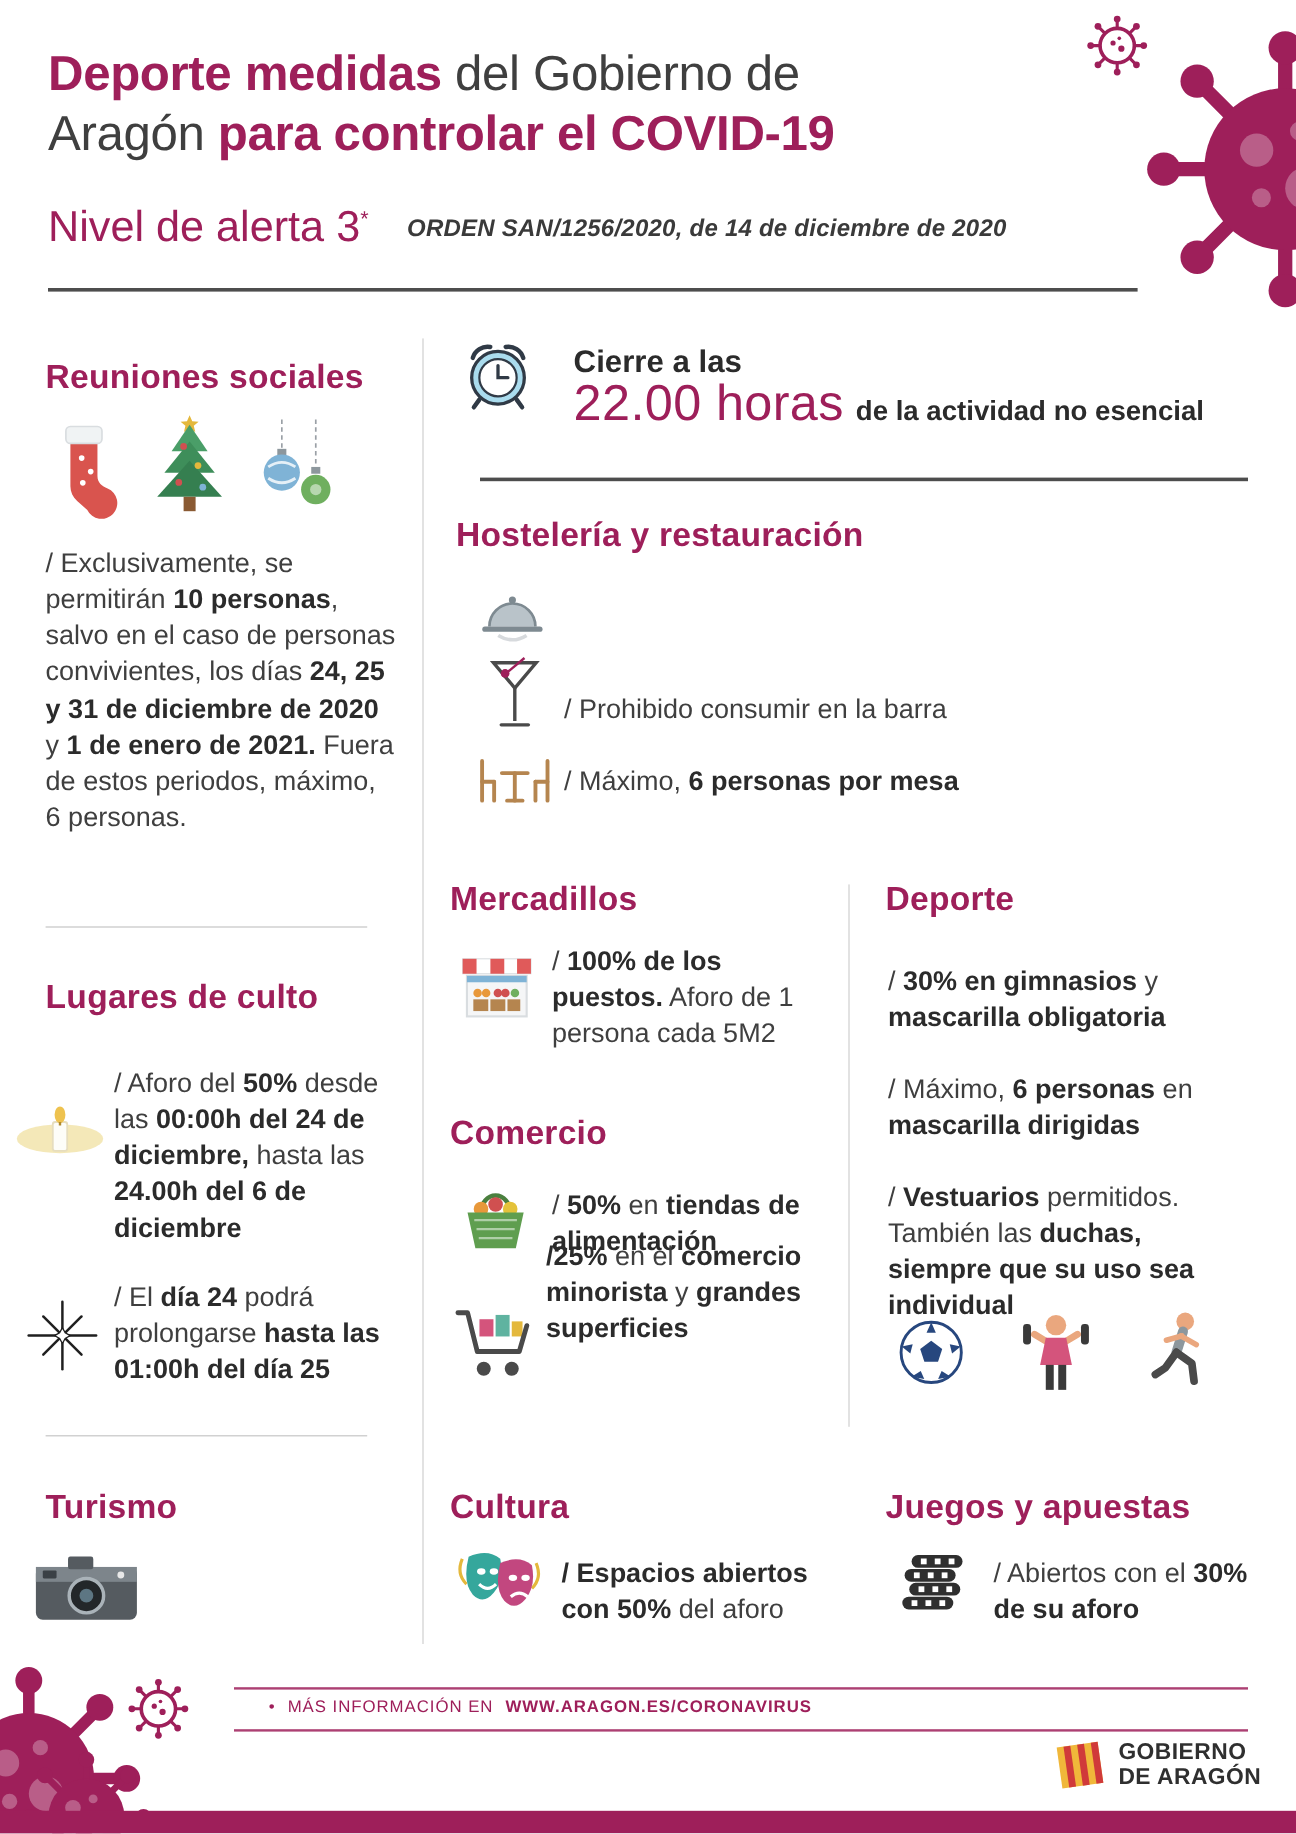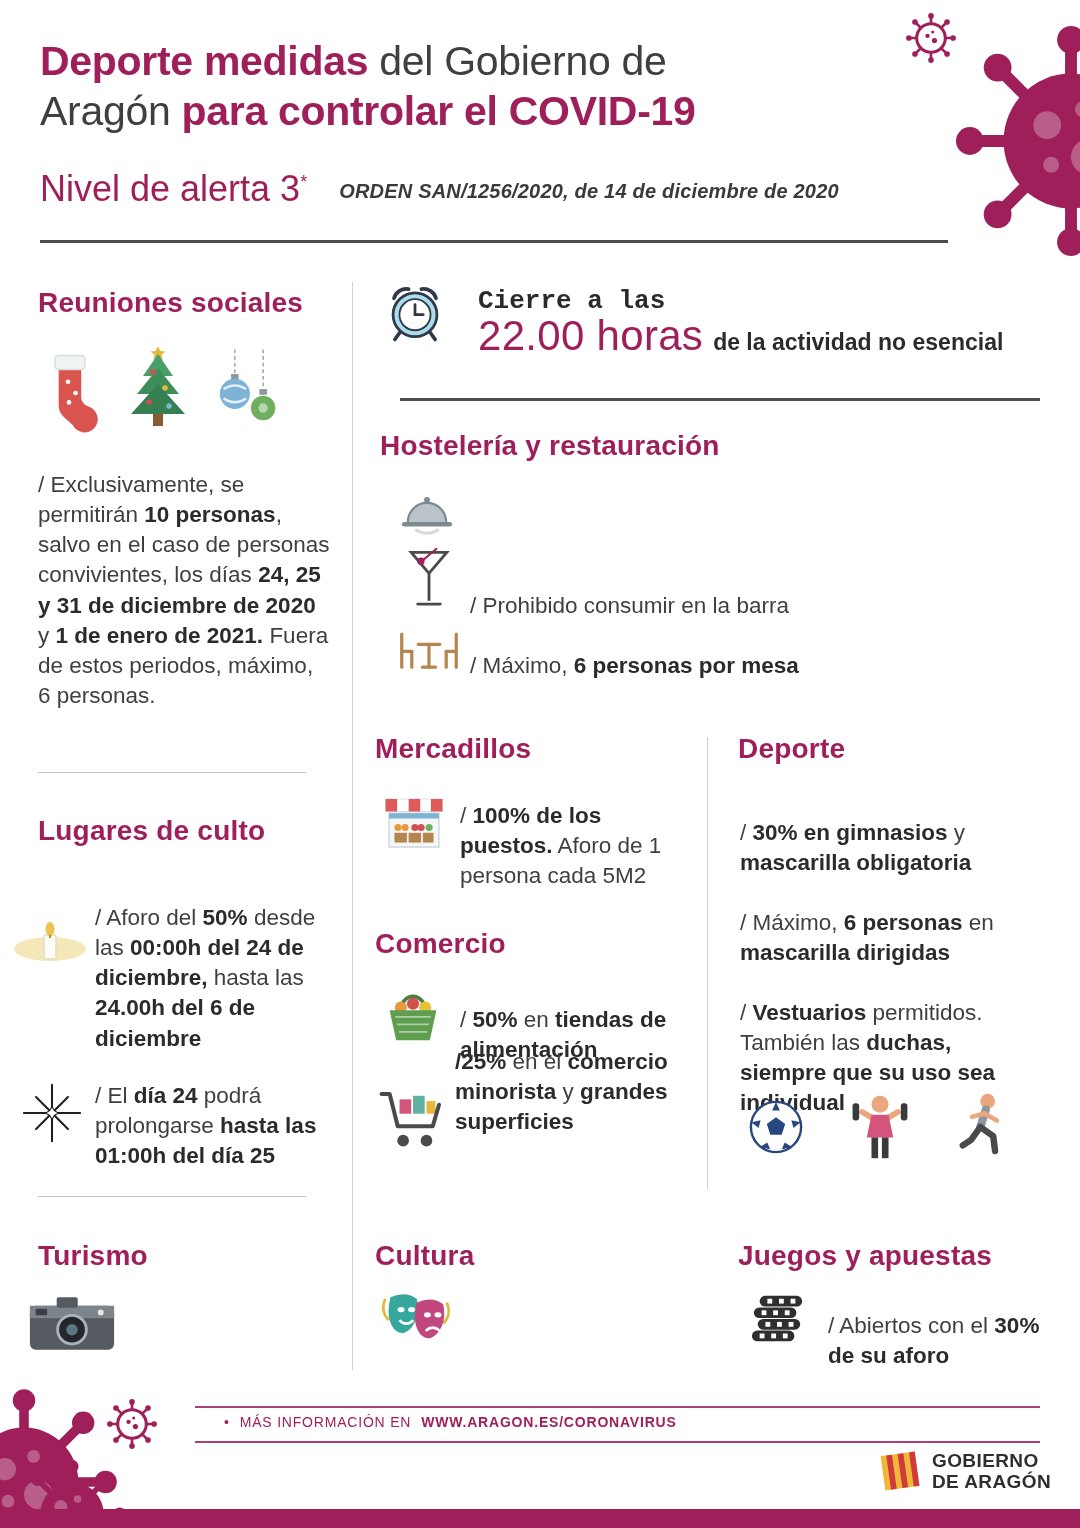--- a/index.html
+++ b/index.html
@@ -23,24 +23,24 @@
   .alert-row{display:flex;align-items:flex-end;text-align:right;}
   .alert{font-size:36px;color:var(--m);font-weight:400;}
   .alert sup{font-size:18px;}
   .order{font-size:20px;font-style:italic;font-weight:700;color:#3a3a3a;margin-left:32px;padding-bottom:7px;letter-spacing:0.2px;}
 
   .hr-dark{background:var(--line-dark);height:3px;}
   .hr-gray{background:var(--line-gray);height:1px;}
   .vr{background:#cfcfcf;width:1px;}
 
   .sec-title{font-size:28px;font-weight:700;color:var(--m);letter-spacing:0.2px;}
-  .body{font-size:22.5px;color:var(--d);line-height:1.34;margin-top:15px;}
+  .body{font-size:22.5px;color:var(--d);line-height:1.34;}
   .body .b{color:var(--db);}
 
-  .closure-line1{font-size:26px;font-weight:700;color:var(--db);font-family:Liberation Mono, monospace;}
+  .closure-line1{font-size:26px;font-weight:700;color:var(--db);}
   .closure-row{display:flex;align-items:baseline;}
   .closure-time{font-size:42px;font-weight:400;color:var(--m);letter-spacing:0.3px;}
   .closure-rest{font-size:23px;font-weight:700;color:var(--db);margin-left:10px;margin-top:11px;}
 
   .footer-info{font-size:14px;letter-spacing:0.8px;color:var(--m);display:flex;align-items:center;gap:10px;}
   .footer-url{font-weight:700;}
   .footer-rule{background:var(--m);height:2px;opacity:0.85;}
 
   .logo{display:flex;align-items:center;gap:10px;}
   .logo-text{font-size:19px;font-weight:700;color:#2f2f2f;line-height:1.12;letter-spacing:0.4px;}
@@ -127,21 +127,21 @@
   <svg class="abs" style="left:905px;top:12px" width="52" height="52">
       <use href="#virus-outline"></use>
     </svg>
   <svg class="abs" style="left:952px;top:22px" width="238" height="238">
       <use href="#virus-filled"></use>
     </svg>
 
   <div class="abs vr" style="left:352px;top:282px;height:1088px"></div>
   <div class="abs vr" style="left:707px;top:737px;height:452px"></div>
 
-  <h2 class="abs sec-title" style="left:38px;top:287px">Reuniones sociales</h2>
+  <h2 class="abs sec-title" style="left:38px;top:298px">Reuniones sociales</h2>
 
   <div class="abs" style="left:38px;top:342px;display:flex;gap:18px;align-items:flex-end">
     <svg width="62" height="82" viewBox="0 0 66 84">
       <path d="M22 16 h24 v30 c0 6 4 9 9 11 a14 14 0 1 1 -18 19 l-9 -8 c-4 -3.5 -6 -8 -6 -13 z" fill="#d9544e"></path>
       <circle cx="32" cy="30" r="2.5" fill="#fff"></circle>
         <circle cx="40" cy="42" r="2.5" fill="#fff"></circle>
         <circle cx="33" cy="52" r="2.5" fill="#fff"></circle>
       <rect x="18" y="2" width="32" height="15" rx="4" fill="#f0f3f4" stroke="#d9dde0" stroke-width="1.5"></rect>
     </svg>
     <svg width="80" height="92" viewBox="0 0 78 92">
@@ -302,20 +302,21 @@
     <path d="M78 12 Q84 26 74 36" stroke="#e4b83c" stroke-width="3" fill="none"></path>
     <path d="M14 6 q18 -8 30 2 q4 20 -6 32 q-10 12 -20 2 q-10 -12 -4 -36 z" fill="#35a79c"></path>
     <ellipse cx="26" cy="20" rx="4" ry="3" fill="#fff"></ellipse>
       <ellipse cx="38" cy="20" rx="4" ry="3" fill="#fff"></ellipse>
     <path d="M24 32 q8 8 16 0" stroke="#fff" stroke-width="3" fill="none"></path>
     <path d="M44 12 q18 -8 30 2 q4 20 -6 32 q-10 12 -20 2 q-10 -12 -4 -36 z" fill="#c2477f"></path>
     <ellipse cx="56" cy="26" rx="4" ry="3" fill="#fff"></ellipse>
       <ellipse cx="68" cy="26" rx="4" ry="3" fill="#fff"></ellipse>
     <path d="M54 44 q8 -7 16 0" stroke="#fff" stroke-width="3" fill="none"></path>
   </svg>
+  <p class="abs body" style="left:468px;top:1296px;width:232px"><span class="b">/ Espacios abiertos con 50%</span><span> del aforo</span></p>
 
   <h2 class="abs sec-title" style="left:738px;top:733px">Deporte</h2>
   <p class="abs body" style="left:740px;top:803px;width:292px"><span>/ </span><span class="b">30% en gimnasios</span><span> y </span><span class="b">mascarilla obligatoria</span></p>
   <p class="abs body" style="left:740px;top:893px;width:292px"><span>/ Máximo, </span><span class="b">6 personas</span><span> en </span><span class="b">mascarilla dirigidas</span></p>
   <p class="abs body" style="left:740px;top:983px;width:302px"><span>/ </span><span class="b">Vestuarios</span><span> permitidos. También las </span><span class="b">duchas, siempre que su uso sea individual</span></p>
 
   <div class="abs" style="left:748px;top:1092px;display:flex;gap:44px;align-items:center">
     <svg width="56" height="56" viewBox="0 0 58 58">
       <circle cx="29" cy="29" r="26" fill="#ffffff" stroke="#27477e" stroke-width="2.5"></circle>
       <polygon points="29,19 38.5,26 34.9,37 23.1,37 19.5,26" fill="#27477e"></polygon>

